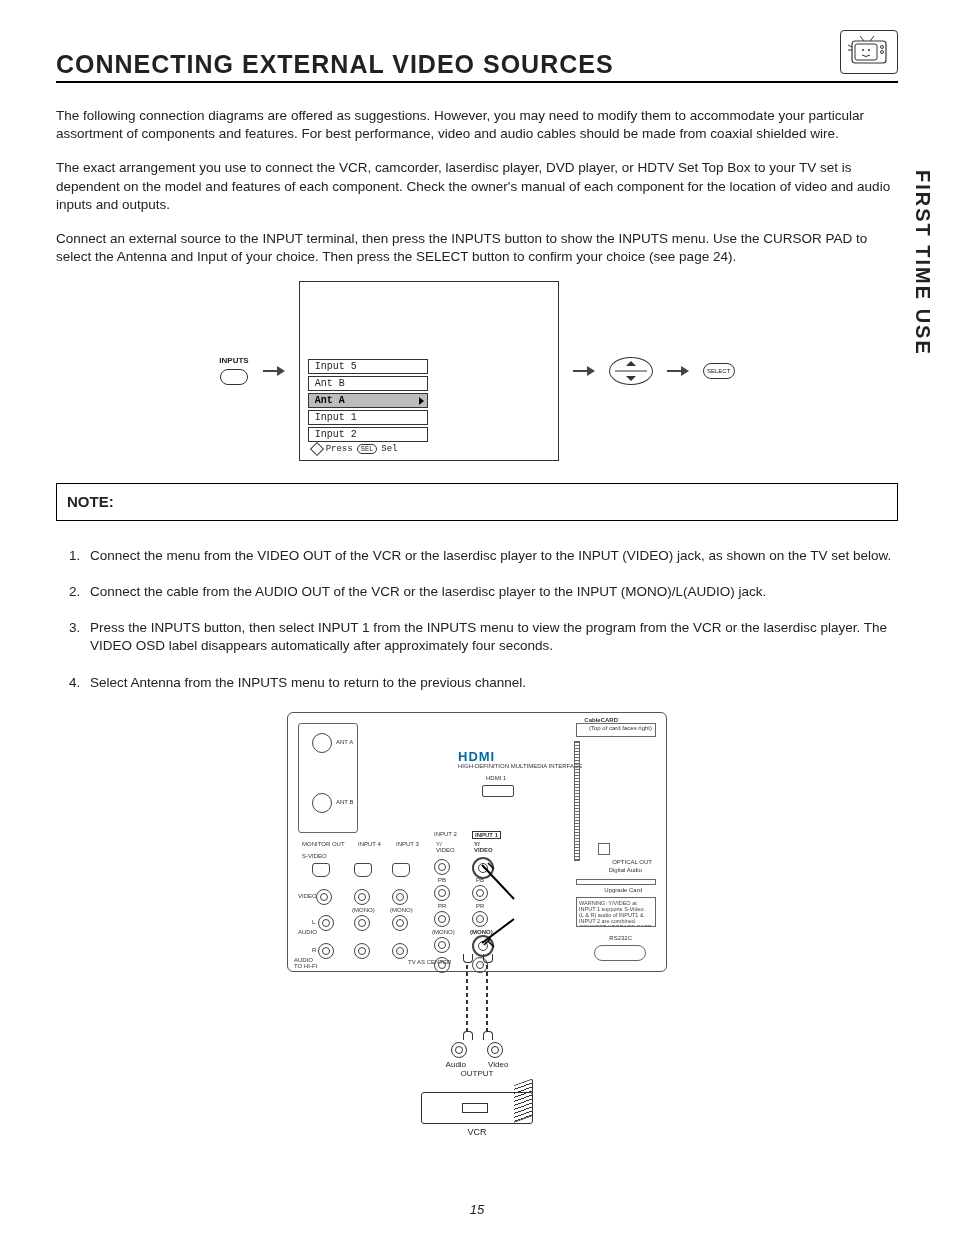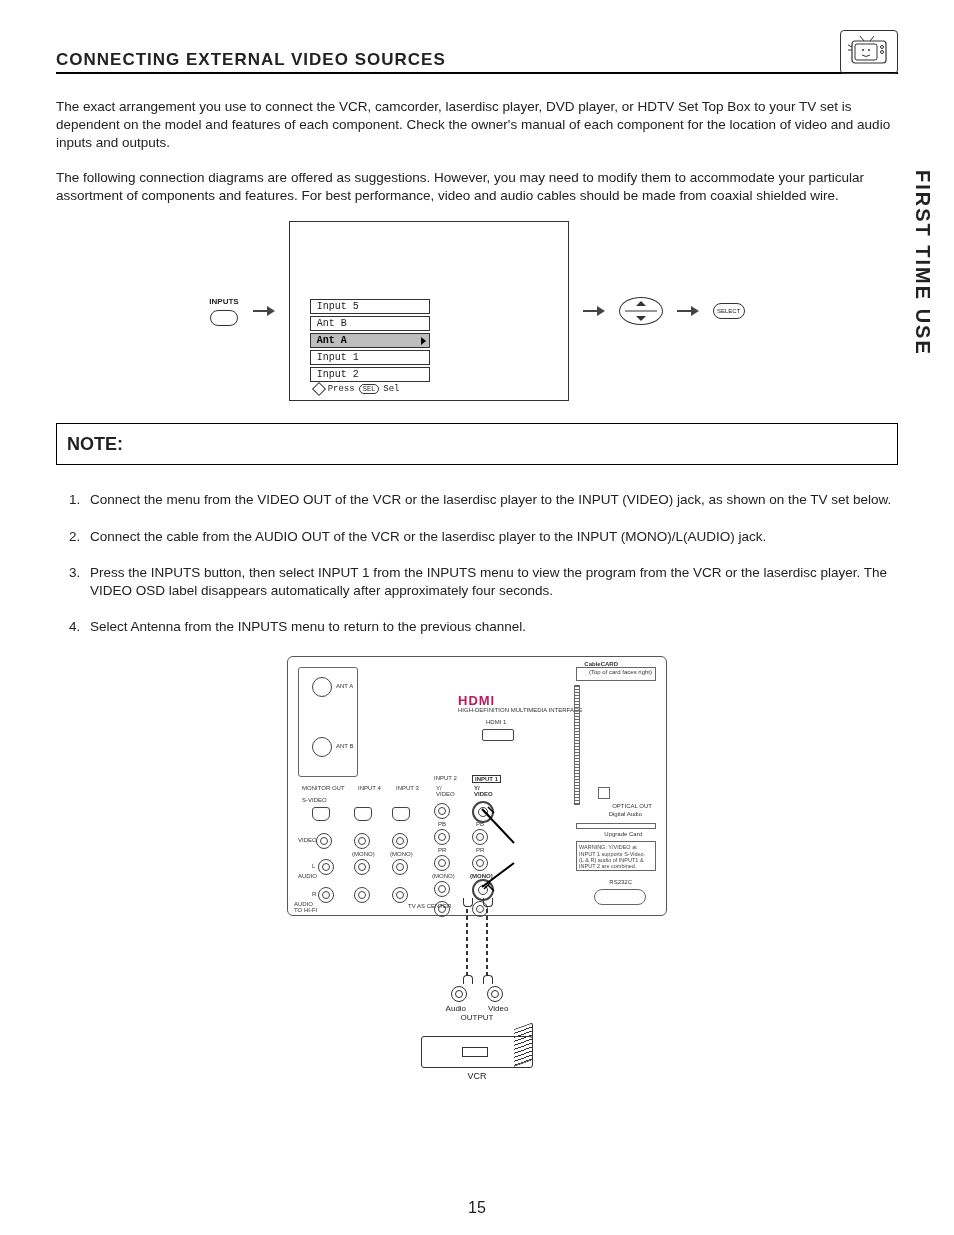--- a/index.html
+++ b/index.html
@@ -35,21 +35,21 @@
     height: 44px;
     border: 1px solid #333;
     border-radius: 4px;
     box-sizing: border-box;
     display: flex;
     align-items: center;
     justify-content: center;
   }
   .corner-icon svg { width: 46px; height: 34px; }
   h1.title {
-    font-size: 17px;
+    font-size: 25px;
     font-weight: bold;
     letter-spacing: 1px;
     margin: 10px 0 2px 0;
     font-family: Arial, Helvetica, sans-serif;
   }
   .title-rule {
     border: none;
     border-top: 2px solid #000;
     margin: 0 0 24px 0;
   }
@@ -98,29 +98,29 @@
   .arrow::after {
     content:"";
     position:absolute;
     right:0; top:0;
     width:0; height:0;
     border-left:8px solid #444;
     border-top:5px solid transparent;
     border-bottom:5px solid transparent;
   }
   .osd-box {
-    width: 280px;
+    width: 260px;
     height: 180px;
     border: 1px solid #333;
     box-sizing: border-box;
     position: relative;
     display:flex;
     flex-direction:column;
     justify-content:flex-end;
-    padding: 8px 8px 6px 20px;
+    padding: 8px 8px 6px 8px;
     gap: 2px;
   }
   .osd-item {
     border: 1px solid #333;
     font-family: "Courier New", monospace;
     font-size: 10px;
     padding: 1px 6px;
     width: 120px;
     box-sizing: border-box;
     text-align: left;
@@ -187,21 +187,21 @@
     transform:translateY(-50%);
   }
   .select-btn {
     width:30px;height:14px;border:1px solid #333;border-radius:8px;
     font-size:6px; display:flex;align-items:center;justify-content:center;
   }
   .note-box {
     border: 1px solid #000;
     padding: 8px 10px;
     margin: 14px 0 26px 0;
-    font-size: 18px;
+    font-size: 15px;
     line-height:1.35;
     display:flex;
     gap: 24px;
   }
   .note-box .label { font-weight: bold; white-space:nowrap; }
   .section-head {
     font-weight: bold;
     font-size: 13.5px;
     margin: 0 0 18px 0;
   }
@@ -248,21 +248,21 @@
   }
   .ant {
     position:absolute;
     width:18px;height:18px;border:1.5px solid #444;border-radius:50%;
   }
   .box {
     position:absolute;border:1px solid #666;box-sizing:border-box;
   }
   .hdmi-logo {
     position:absolute; font-weight:bold; font-size:13px; letter-spacing:1px;
-    color:#be185d; font-family:Arial;
+    color:#0369a1; font-family:Arial;
   }
   .hdmi-slot {
     position:absolute; width:30px;height:10px;border:1px solid #444;border-radius:2px;
   }
   .cable {
     position:relative;
     width:70px;
     display:flex;
     justify-content:center;
     gap:18px;
@@ -318,21 +318,22 @@
   .vcr .slot {
     position:absolute; left:40px; top:10px;
     width:24px;height:8px;border:1px solid #333;
   }
   .vcr-label { font-size:9px; margin-top:3px;}
   .page-num {
     position:absolute;
     bottom:18px;
     left:50%;
     transform:translateX(-50%);
-    font-size:16px;
+    font-size:13px;
+    font-style:italic;
   }
   .tiny {font-size:5.5px;}
   .group-outline{position:absolute;border:1px solid #666;border-radius:3px;box-sizing:border-box;}
 </style>
 </head>
 <body>
 
 <div class="page">
 
   <div class="side-tab">FIRST TIME USE</div>
@@ -347,23 +348,24 @@
       <circle cx="17" cy="15" r="1" fill="#333"></circle>
       <circle cx="23" cy="15" r="1" fill="#333"></circle>
       <path d="M16 20 Q20 23 24 20" stroke="#333" fill="none"></path>
       <path d="M2 10 L6 12 M2 15 L6 15" stroke="#333" stroke-width="1"></path>
     </svg>
   </div>
 
   <h1 class="title">CONNECTING EXTERNAL VIDEO SOURCES</h1>
   <hr class="title-rule">
 
+  <p class="body">The following connection diagrams are offered as suggestions.  However, you may need to modify them to accommodate your particular assortment of components and features.  For best performance, video and audio cables should be made from coaxial shielded wire.</p>
   <p class="body">The exact arrangement you use to connect the VCR, camcorder, laserdisc player, DVD player, or HDTV Set Top Box to your TV set is dependent on the model and features of each component.  Check the owner's manual of each component for the location of video and audio inputs and outputs.</p>
-  <p class="body">The following connection diagrams are offered as suggestions.  However, you may need to modify them to accommodate your particular assortment of components and features.  For best performance, video and audio cables should be made from coaxial shielded wire.</p>
-
+
+  <p class="body" style="margin-bottom:10px">Connect an external source to the INPUT terminal, then press the INPUTS button to show the INPUTS menu.  Use the CURSOR PAD to select the Antenna and Input of your choice.  Then press the SELECT button to confirm your choice (see page 24).</p>
 
   <div class="diagram-row">
     <div class="inputs-label">
       <span>INPUTS</span>
       <span class="oval-btn"></span>
     </div>
     <span class="arrow"></span>
     <div class="osd-box">
       <div class="osd-item">Input 5</div>
       <div class="osd-item">Ant B</div>

